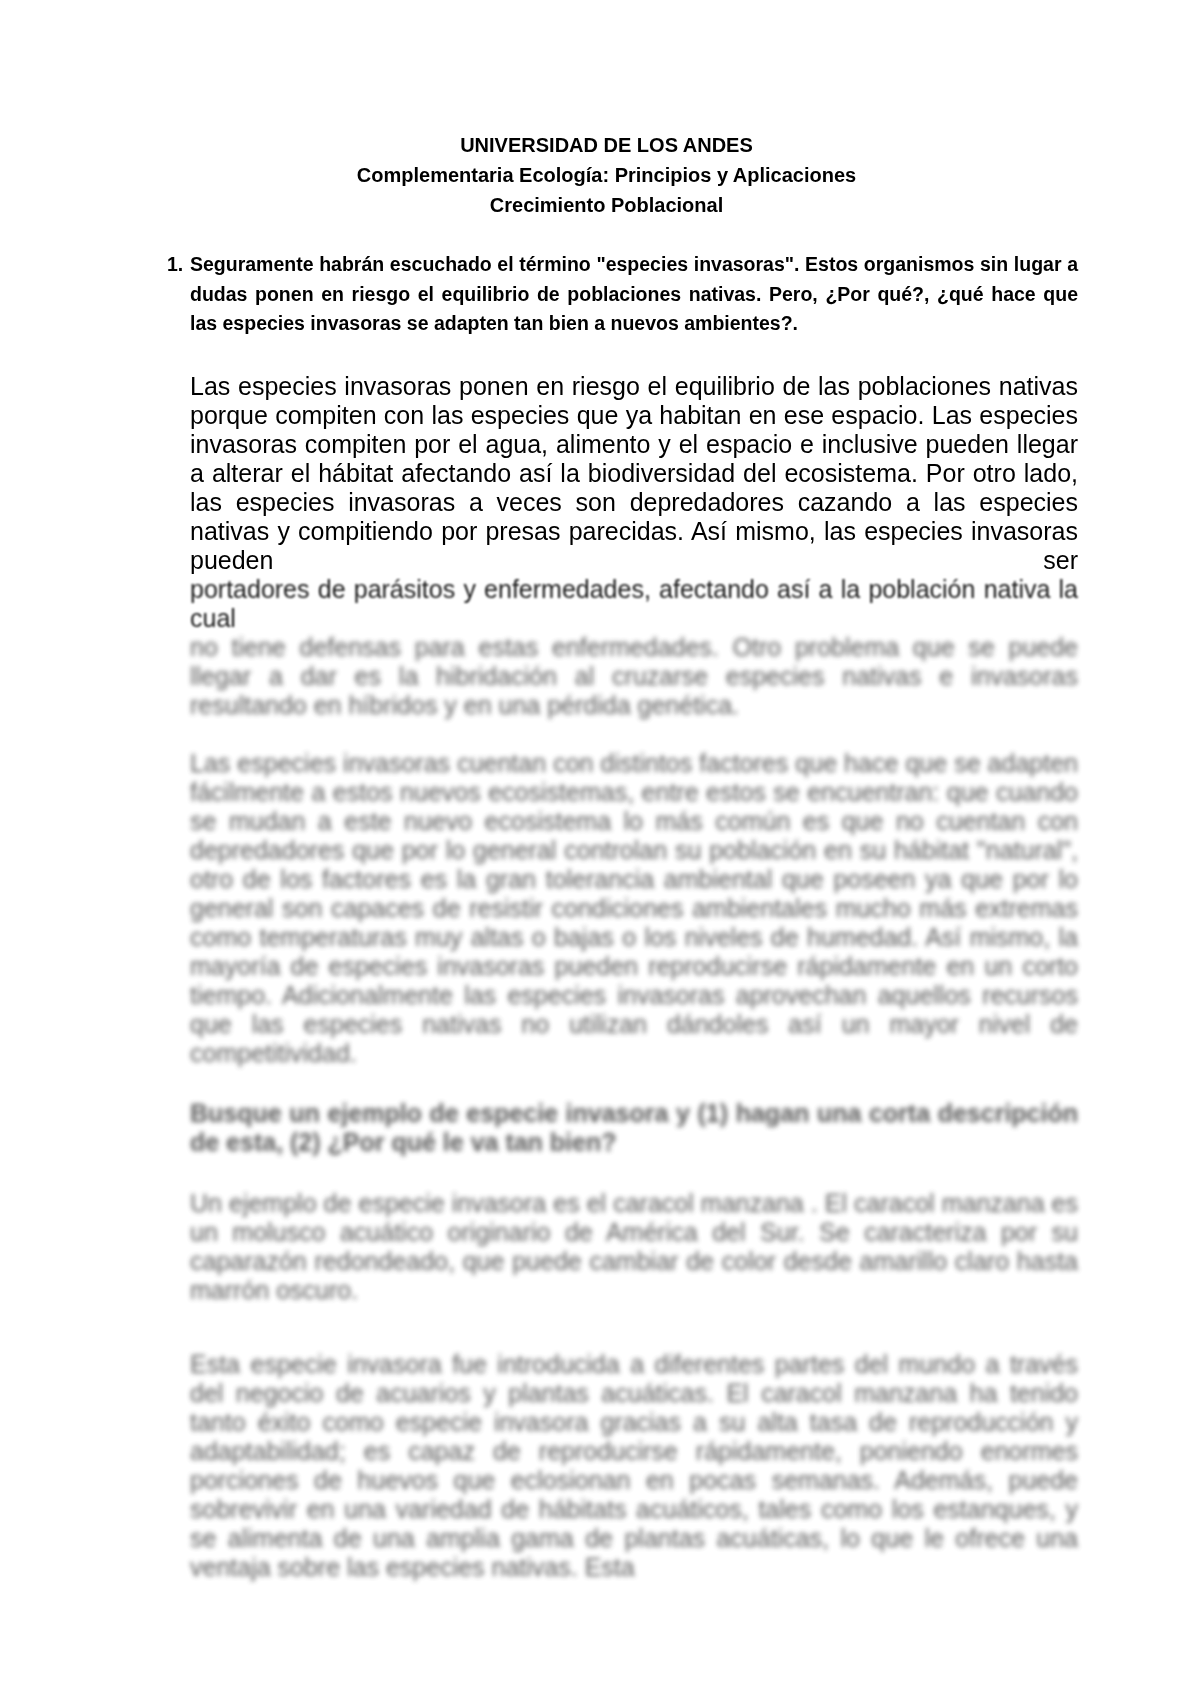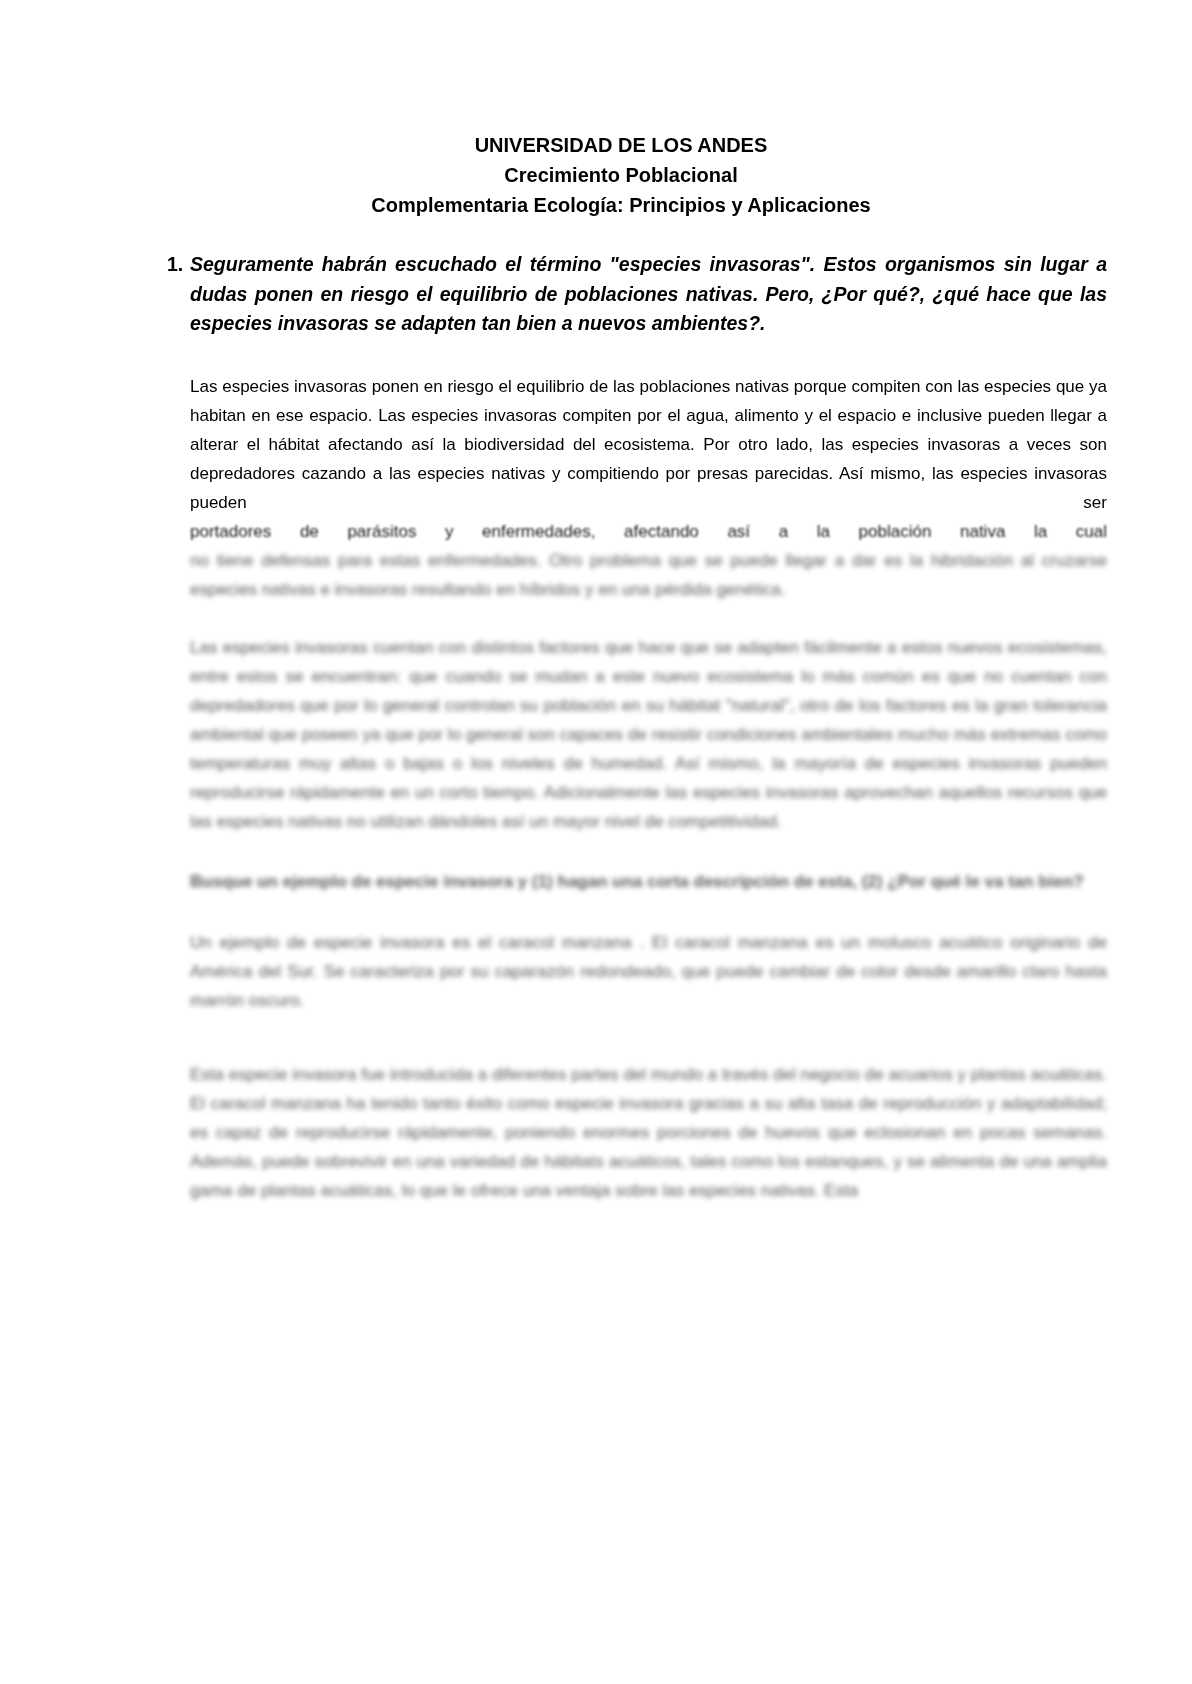--- a/index.html
+++ b/index.html
@@ -6,21 +6,21 @@
   .page {
     position: relative;
     width: 1192px;
     height: 1684px;
     background: #ffffff;
     font-family: "Liberation Sans", sans-serif;
     color: #000000;
     overflow: hidden;
   }
   .content {
-    padding: 130px 85px 0 135px; 
+    padding: 130px 114px 0 135px; 
   }
   .doc-title {
     text-align: center;
     font-weight: bold;
     font-size: 20px;
     line-height: 30px;
   }
   .authors {
     margin-top: 34px;
     font-size: 19.5px;
@@ -28,24 +28,24 @@
   }
   .question {
     display: flex;
     margin-top: 30px;
     margin-left: 32px;
     font-weight: bold;
     font-size: 19.5px;
     line-height: 29.5px;
   }
   .qnum { flex: 0 0 23px; }
-  .qtext { flex: 1; text-align: justify; font-style: italic; }
+  .qtext { flex: 1; text-align: justify; }
   .para {
     margin-left: 55px;  
-    font-size: 17px;
+    font-size: 25px;
     line-height: 29px;
     text-align: justify;
   }
   .para p { margin: 0; text-align: justify; }
   .mt-p1 { margin-top: 33px; }
   .mt-std { margin-top: 29px; }
   .mt-h  { margin-top: 31px; }
   .mt-p3 { margin-top: 32px; }
   .mt-p4 { margin-top: 45px; }
   .cont { text-align-last: justify; } 
@@ -63,22 +63,22 @@
   }
 </style>
 </head>
 <body>
 
 <div class="page">
   <div class="content">
 
     <div class="doc-title">
       <div>UNIVERSIDAD DE LOS ANDES</div>
+      <div>Complementaria Ecología: Principios y Aplicaciones</div>
       <div>Crecimiento Poblacional</div>
-      <div>Complementaria Ecología: Principios y Aplicaciones</div>
     </div>
 
 
     <div class="question">
       <div class="qnum">1.</div>
       <div class="qtext">Seguramente habrán escuchado el término "especies invasoras". Estos organismos sin lugar a dudas ponen en riesgo el equilibrio de poblaciones nativas. Pero, ¿Por qué?, ¿qué hace que las especies invasoras se adapten tan bien a nuevos ambientes?.</div>
     </div>
 
     <div class="para mt-p1">
       <p class="cont">Las especies invasoras ponen en riesgo el equilibrio de las poblaciones nativas porque compiten con las especies que ya habitan en ese espacio. Las especies invasoras compiten por el agua, alimento y el espacio e inclusive pueden llegar a alterar el hábitat afectando así la biodiversidad del ecosistema. Por otro lado, las especies invasoras a veces son depredadores cazando a las especies nativas y compitiendo por presas parecidas. Así mismo, las especies invasoras pueden ser</p>

